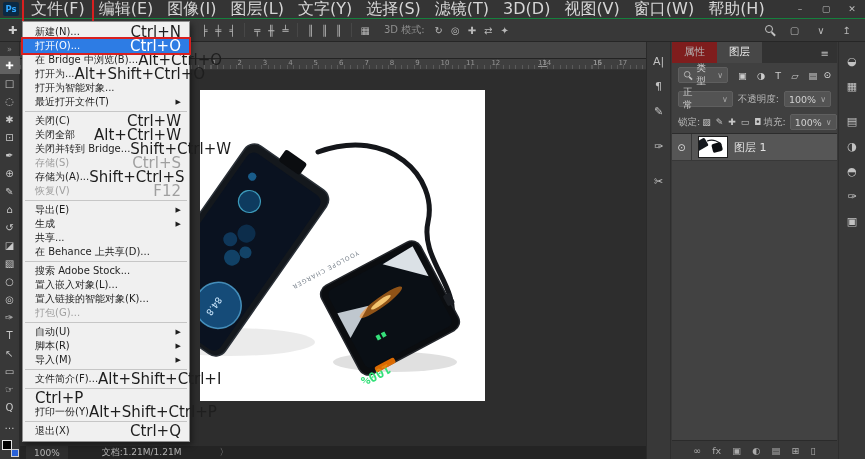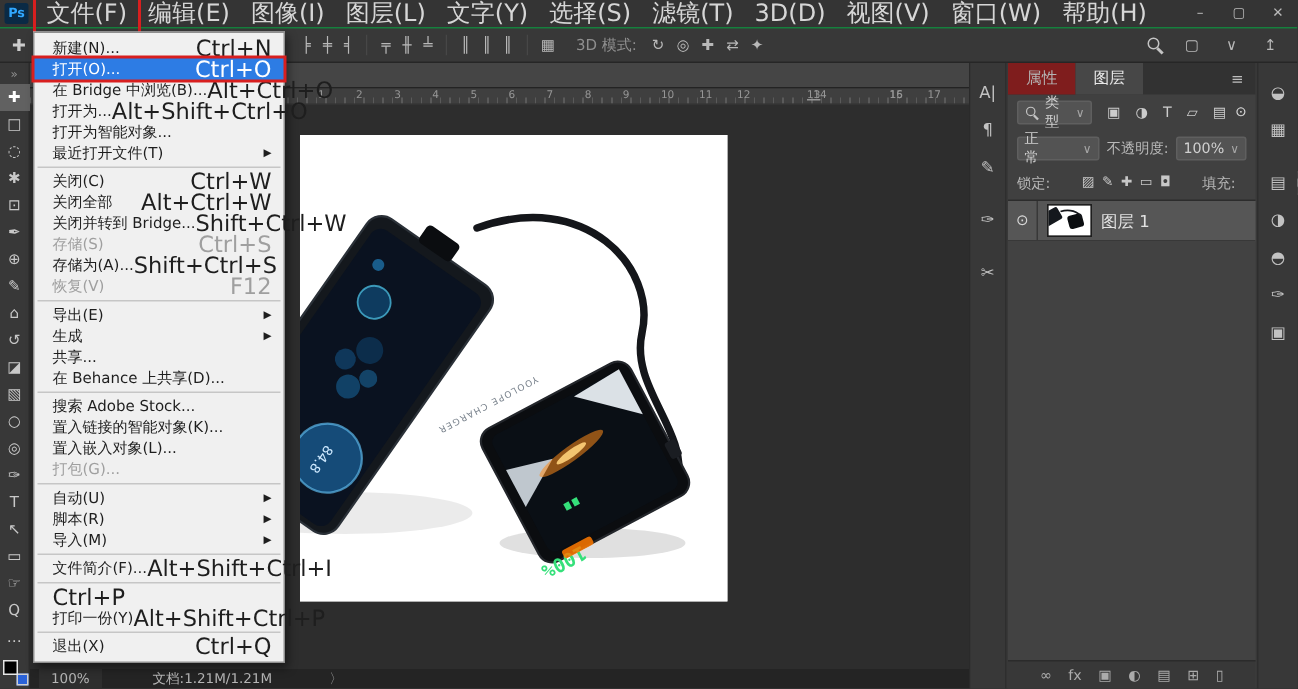--- a/index.html
+++ b/index.html
@@ -75,21 +75,21 @@
   #filter-row { height:24px; gap:4px; }
   .select { background:#535353; border:1px solid #5f5f5f; border-radius:2px; height:16px;
     display:flex; align-items:center; padding:0 4px; gap:4px; font-size:9.5px; color:#d0d0d0; }
   .select .chev { color:#a6a6a6; font-size:8px; margin-left:auto; }
   .kind-icon { font-size:9.5px; color:#cccccc; padding:0 2px; }
   #pin-icon { margin-left:auto; color:#e0e0e0; font-size:9px; }
   #blend-row { height:24px; gap:5px; }
   #blend-select { width:92px;gap:24px; }
   #opacity-select { width:48px; }
   .small-label { font-size:9.5px; color:#b9b9b9; white-space:nowrap; }
-  #lock-row { height:22px; gap:21px;text-align:right; }
+  #lock-row { height:22px; gap:2px;text-align:right; }
   .lock-icon { font-size:9px; color:#c7c7c7; }
   #fill-select { width:48px; margin-left:2px; }
   #layers-list { flex:1; background:#424242; border-top:1px solid #2c2c2c; }
   .layer-row { height:27px; display:flex; align-items:center; background:#424242; border-bottom:1px solid #383838; }
   .layer-row.selected { background:#565656; }
   .eye-cell { width:20px; align-self:stretch; display:flex; align-items:center; justify-content:center;
     border-right:1px solid #383838; color:#d8d8d8; font-size:10px; }
   .layer-thumb { width:28px; height:20px; background:#ffffff; margin:0 7px; outline:1px solid #1e1e1e; }
   .layer-name { font-size:11px; color:#e2e2e2; }
   #panel-bottom { height:19px; background:#383838; border-top:1px solid #2b2b2b;
@@ -421,24 +421,24 @@
         <span class="mi-label">共享...</span>
       </div>
       <div class="mi">
         <span class="mi-label">在 Behance 上共享(D)...</span>
       </div>
       <div class="mi-sep"></div>
       <div class="mi">
         <span class="mi-label">搜索 Adobe Stock...</span>
       </div>
       <div class="mi">
+        <span class="mi-label">置入嵌入对象(L)...</span>
+      </div>
+      <div class="mi">
         <span class="mi-label">置入链接的智能对象(K)...</span>
-      </div>
-      <div class="mi">
-        <span class="mi-label">置入嵌入对象(L)...</span>
       </div>
       <div class="mi disabled">
         <span class="mi-label">打包(G)...</span>
       </div>
       <div class="mi-sep"></div>
       <div class="mi">
         <span class="mi-label">自动(U)</span>
         <span class="mi-arrow">▶</span>
       </div>
       <div class="mi">

